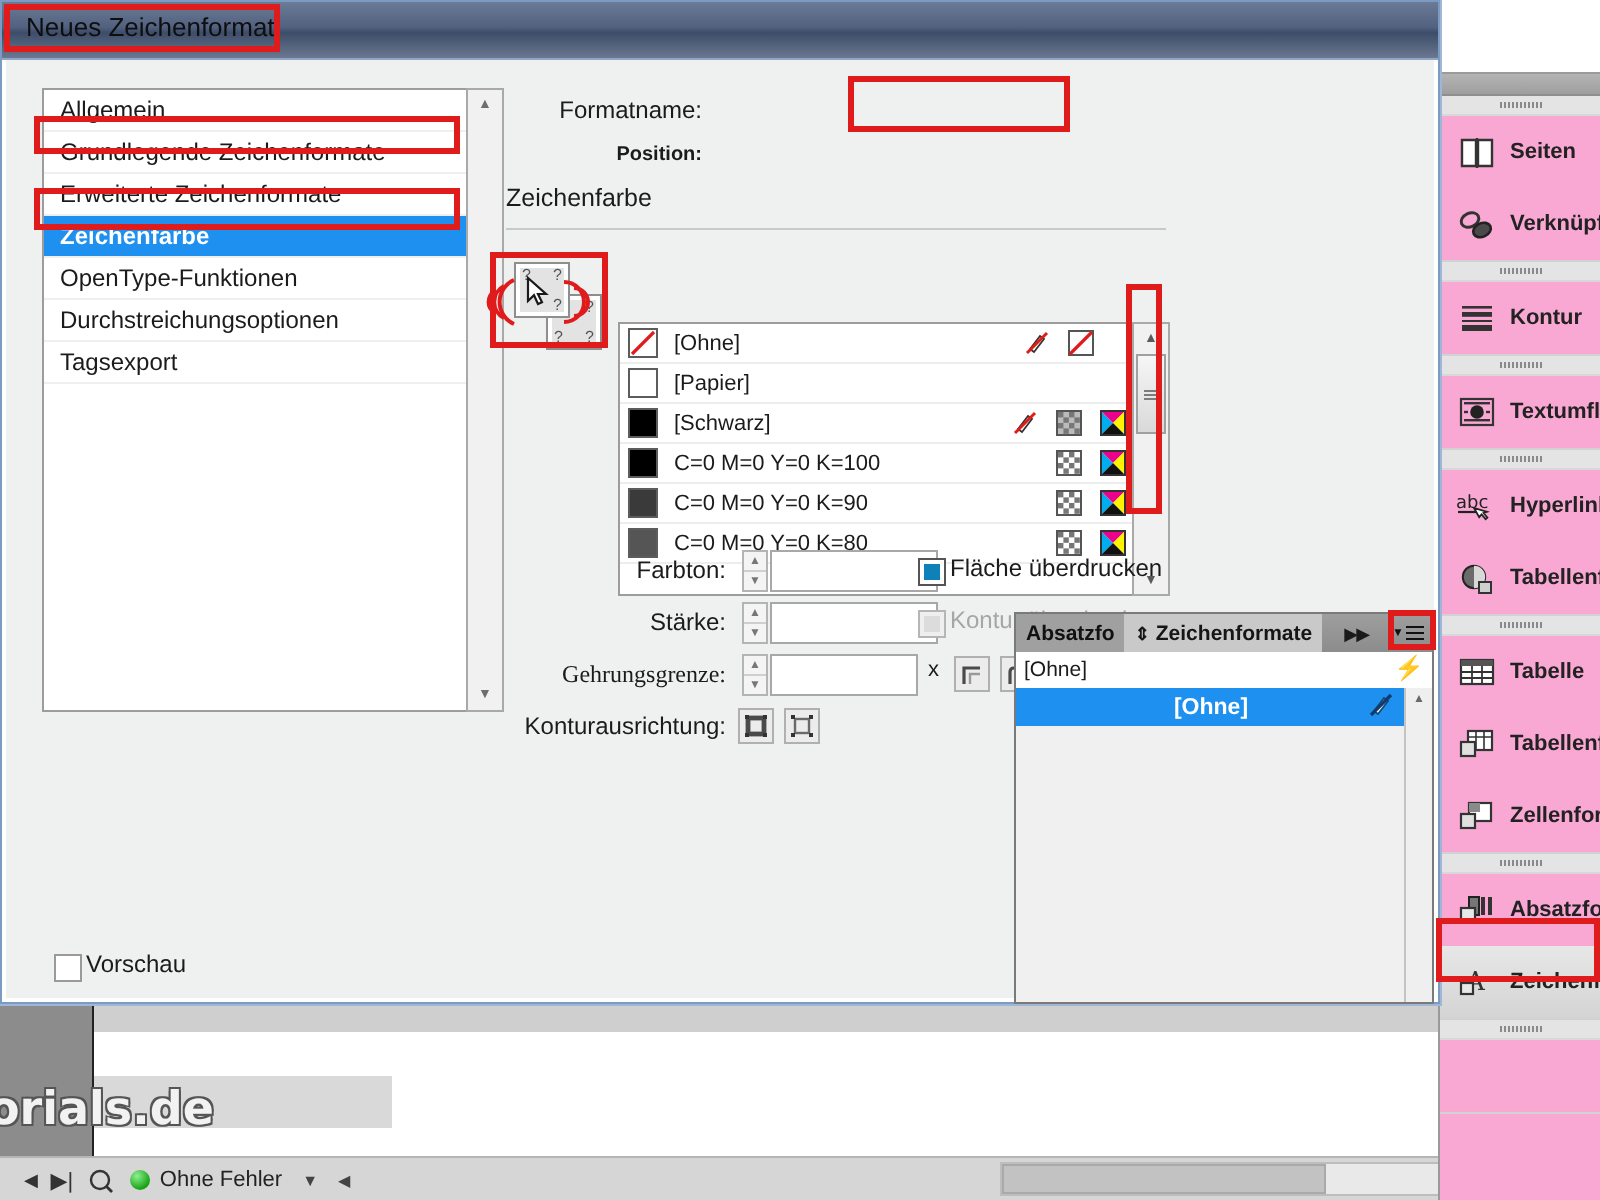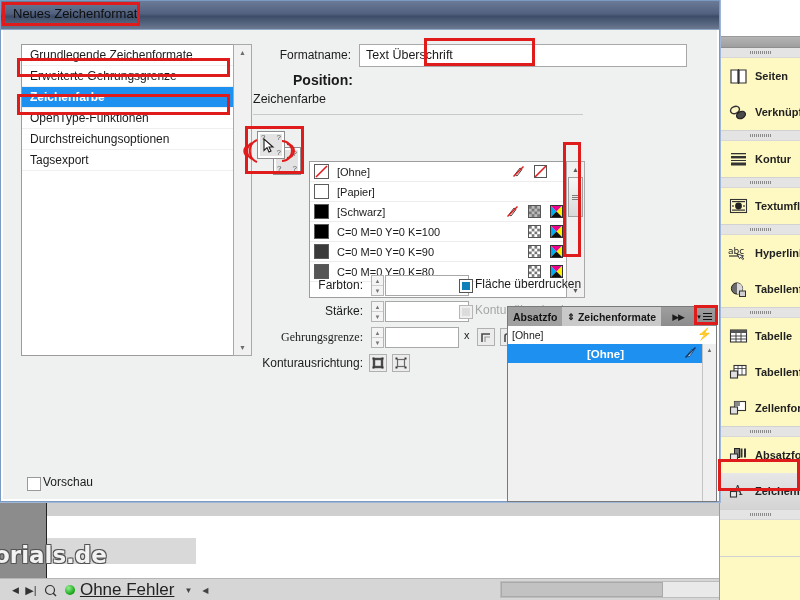--- a/index.html
+++ b/index.html
@@ -19,28 +19,28 @@
   .scallops{position:absolute;left:0;top:490px;width:1000px;height:26px;overflow:hidden;}
   .scallop{position:absolute;top:-16px;width:76px;height:32px;border-radius:0 0 50% 50%/0 0 100% 100%;
     background:radial-gradient(ellipse at 50% 0%,#3b4a86 0%,#2d3a6e 60%,#1f2a52 100%);opacity:.9;}
   .watermark{position:absolute;left:-6px;top:542px;font-family:"DejaVu Sans",sans-serif;font-weight:bold;
     font-size:23px;color:#f2f2f2;letter-spacing:0px;text-shadow:1px 1px 0 #555,-1px -1px 0 #555,1px -1px 0 #555,-1px 1px 0 #555;}
   
   .statusbar{position:absolute;left:0;top:578px;width:1000px;height:22px;background:#d6d6d6;
     border-top:1px solid #b5b5b5;display:flex;align-items:center;}
   .sb-ico{width:16px;height:16px;margin-left:4px;display:flex;align-items:center;justify-content:center;color:#333;font-size:11px;}
   .sb-dot{width:10px;height:10px;border-radius:50%;background:radial-gradient(circle at 35% 30%,#8ff08f,#16a316 70%,#0d7a0d);margin:0 5px 0 6px;}
-  .sb-text{font-size:17px;color:#222;text-decoration:underline;}
+  .sb-text{font-size:11px;color:#222;}
   .sb-caret{margin-left:10px;font-size:8px;color:#444;}
   .sb-left{margin-left:12px;font-size:9px;color:#333;}
   .sb-hscroll{position:absolute;left:500px;top:581px;width:290px;height:15px;background:#e9e9e9;border:1px solid #bdbdbd;}
   .sb-hthumb{position:absolute;left:0;top:0;width:160px;height:13px;background:#c2c2c2;border:1px solid #a9a9a9;}
 
   
-  #dock{position:absolute;left:719px;top:36px;width:81px;height:564px;background:#fef9c3;
+  #dock{position:absolute;left:719px;top:36px;width:81px;height:564px;background:#f9a8d4;
     border-left:1px solid #9a9a9a;border-top:1px solid #9a9a9a;}
   .dock-top{height:10px;background:linear-gradient(#b4b4b4,#9e9e9e);border-bottom:1px solid #8e8e8e;}
   .dock-grp{border-bottom:1px solid #d2d2d2;}
   .dock-handle{height:9px;display:flex;align-items:center;justify-content:center;background:#e4e4e4;border-bottom:1px solid #d8d8d8;}
   .dock-handle i{display:block;width:22px;height:3px;
     background:repeating-linear-gradient(90deg,#8a8a8a 0 1px,transparent 1px 2px);}
   .dock-item{display:flex;align-items:center;gap:6px;height:36px;padding-left:7px;cursor:default;}
   .dock-item span.lbl{font-size:11px;font-weight:bold;color:#222;white-space:nowrap;}
   .dock-item.sel{background:linear-gradient(#e7e7e7,#d4d4d4);}
   .di-ico{width:22px;height:22px;flex:0 0 22px;display:flex;align-items:center;justify-content:center;}
@@ -339,37 +339,35 @@
   </div>
 </div>
 
 <div id="dialog">
   <div class="dlg-title">
     <span class="t">Neues Zeichenformat</span>
   </div>
   <div class="dlg-body">
 
     <div class="catlist">
+      <div class="cat">Allgemein</div>
       <div class="cat">Grundlegende Zeichenformate</div>
-      <div class="cat">Erweiterte Gehrungsgrenze</div>
+      <div class="cat">Erweiterte Zeichenformate</div>
       <div class="cat sel">Zeichenfarbe</div>
       <div class="cat">OpenType-Funktionen</div>
       <div class="cat">Durchstreichungsoptionen</div>
       <div class="cat">Tagsexport</div>
     </div>
     <div class="catscroll">
       <div class="ar">▲</div>
       <div class="ar bot">▼</div>
     </div>
 
     <div class="lbl-r" style="left:250px;top:18px;width:98px;">Formatname:</div>
-    <div class="fld" style="left:356px;top:14px;width:326px;height:21px;">
-      <span style="position:absolute;left:6px;top:3px;font-size:12.5px;">Text Überschrift</span>
-    </div>
-    <div class="lbl-r" style="left:290px;top:42px;width:58px;font-size:14px;font-weight:bold;">Position:</div>
+    <div class="lbl-r" style="left:290px;top:42px;width:58px;font-size:10px;font-weight:bold;">Position:</div>
 
     <div class="sectitle" style="left:250px;top:62px;">Zeichenfarbe</div>
     <div class="hr" style="left:250px;top:84px;width:330px;"></div>
 
     <div class="fsw" style="left:254px;top:101px;width:46px;height:44px;">
       <div class="box back">
         <span class="qm" style="left:3px;top:1px;">?</span>
           <span class="qm" style="right:3px;top:1px;">?</span>
         <span class="qm" style="left:3px;bottom:1px;">?</span>
           <span class="qm" style="right:3px;bottom:1px;">?</span>

